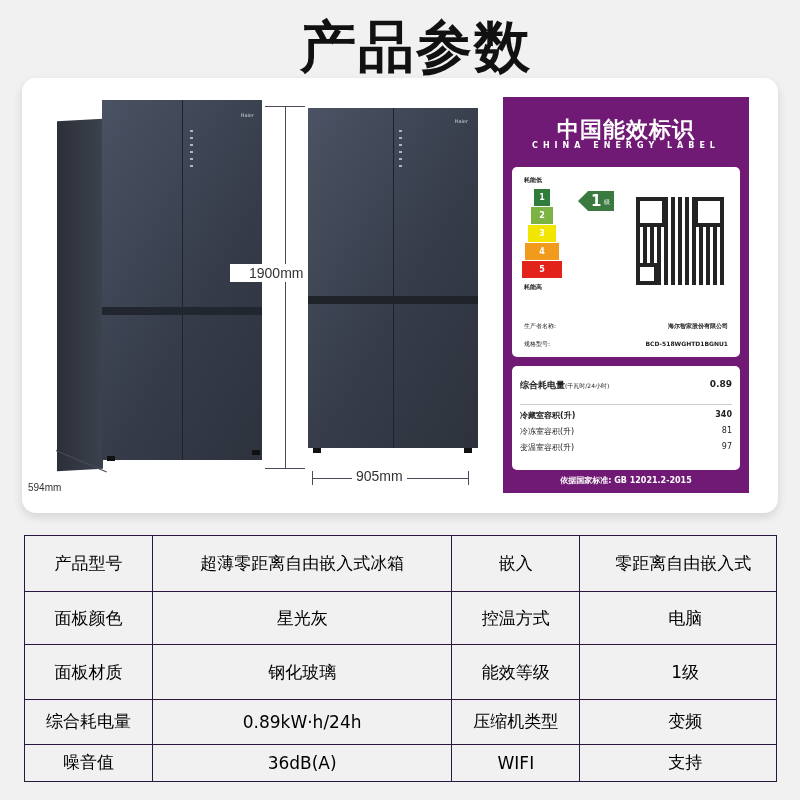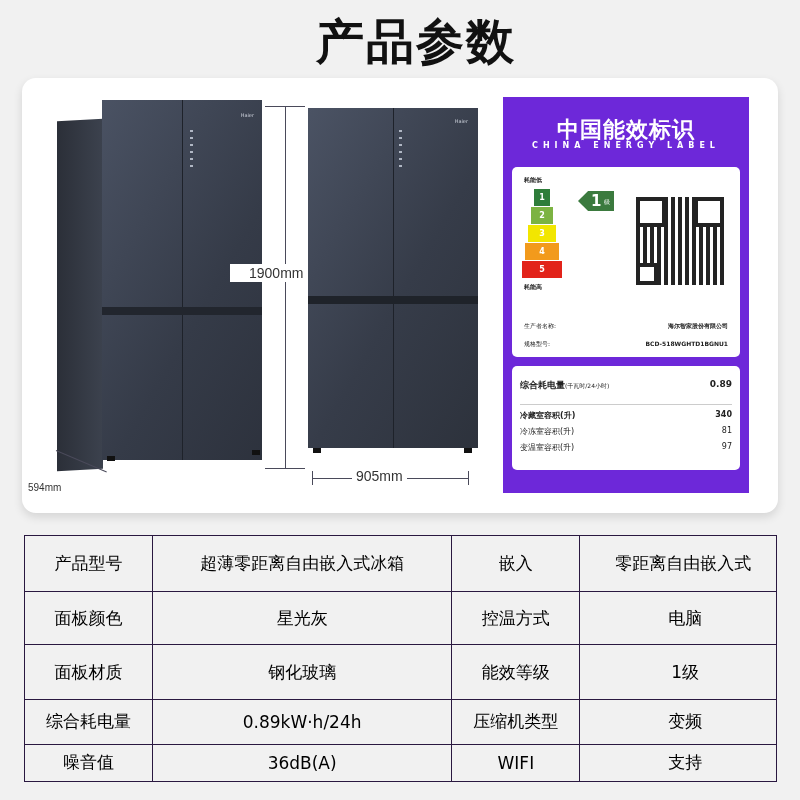--- a/index.html
+++ b/index.html
@@ -1,20 +1,20 @@
 <!DOCTYPE html>
 <html><head>
 <meta charset="utf-8">
 <style>
   * { box-sizing: border-box; margin: 0; padding: 0; }
   html, body { width: 800px; height: 800px; background: #f1f1f1; overflow: hidden; }
   body { position: relative; font-family: "DejaVu Sans", "Liberation Sans", sans-serif; color: #111; }
 
   .page-title { position: absolute; left: 0; top: 10px; width: 800px; text-align: center;
-    font-size: 48px; font-weight: bold; letter-spacing: 2px; color: #111; padding-left: 32px; }
+    font-size: 56px; font-weight: bold; letter-spacing: 2px; color: #111; padding-left: 32px; }
 
   .card { position: absolute; left: 22px; top: 78px; width: 756px; height: 435px;
     background: #fff; border-radius: 14px; box-shadow: 0 4px 10px rgba(0,0,0,0.12); overflow: hidden; }
 
   
   .fridge-angled { position: absolute; left: 35px; top: 22px; width: 205px; height: 370px; }
   .side { position: absolute; left: 0; top: 20px; width: 46px; height: 350px;
     background: linear-gradient(90deg,#2b2f38,#3c424e); transform: skewY(-3deg); }
   .front { position: absolute; left: 45px; top: 0; width: 160px; height: 360px;
     background: linear-gradient(120deg,#4a5263,#353b48 60%,#2d323d); }
@@ -34,21 +34,21 @@
 
   .fridge-front { position: absolute; left: 286px; top: 30px; width: 170px; height: 340px;
     background: linear-gradient(120deg,#4b5364,#363c49 55%,#2d323c); }
   .fridge-front .vsplit { position: absolute; left: 50%; top: 0; width: 1px; height: 100%; background: #1e222a; }
   .fridge-front .hband { position: absolute; left: 0; top: 188px; width: 100%; height: 8px; background: #1f232a; }
   .dim-h { position: absolute; left: 290px; top: 400px; width: 156px; height: 1px; background: #4a4a5a; }
   .dim-h-cap { position: absolute; width: 1px; height: 14px; background: #4a4a5a; top: 393px; }
   .dim-905 { left: 330px; top: 390px; font-size: 14px; padding: 0 4px; }
 
   
-  .energy { position: absolute; left: 481px; top: 19px; width: 246px; height: 396px; background: #6d28d9; }
+  .energy { position: absolute; left: 481px; top: 19px; width: 246px; height: 396px; background: #701a75; }
   .en-title { position: absolute; left: 0; top: 18px; width: 100%; text-align: center; color: #fff;
     font-size: 22px; font-weight: bold; letter-spacing: 1px; }
   .en-sub { position: absolute; left: 0; top: 44px; width: 100%; text-align: center; color: #fff;
     font-size: 8px; font-weight: bold; letter-spacing: 5px; }
   .en-panel1 { position: absolute; left: 9px; top: 70px; width: 228px; height: 190px; background: #fff; border-radius: 5px; }
   .en-panel2 { position: absolute; left: 9px; top: 269px; width: 228px; height: 104px; background: #fff; border-radius: 5px; }
   .en-footer { position: absolute; left: 0; top: 378px; width: 100%; text-align: center; color: #fff; font-size: 8px; font-weight: bold; }
   .en-small { position: absolute; font-size: 6px; font-weight: bold; color: #222; }
   .grade { position: absolute; height: 17px; color: #fff; font-size: 8px; font-weight: bold; text-align: center; line-height: 17px; }
   .grade-pointer { position: absolute; left: 66px; top: 24px; width: 36px; height: 20px; background: #3b7a3e;
@@ -153,20 +153,21 @@
       <div class="en-row" style="top:60px;">
         <span>冷冻室容积(升)</span>
         <span>81</span>
       </div>
       <div class="en-row" style="top:76px;">
         <span>变温室容积(升)</span>
         <span>97</span>
       </div>
     </div>
 
+    <div class="en-footer">依据国家标准: GB 12021.2-2015</div>
   </div>
 </div>
 
 <table class="spec">
   <colgroup>
     <col style="width:128px">
       <col style="width:300px">
       <col style="width:128px">
       <col style="width:197px">
   </colgroup>

